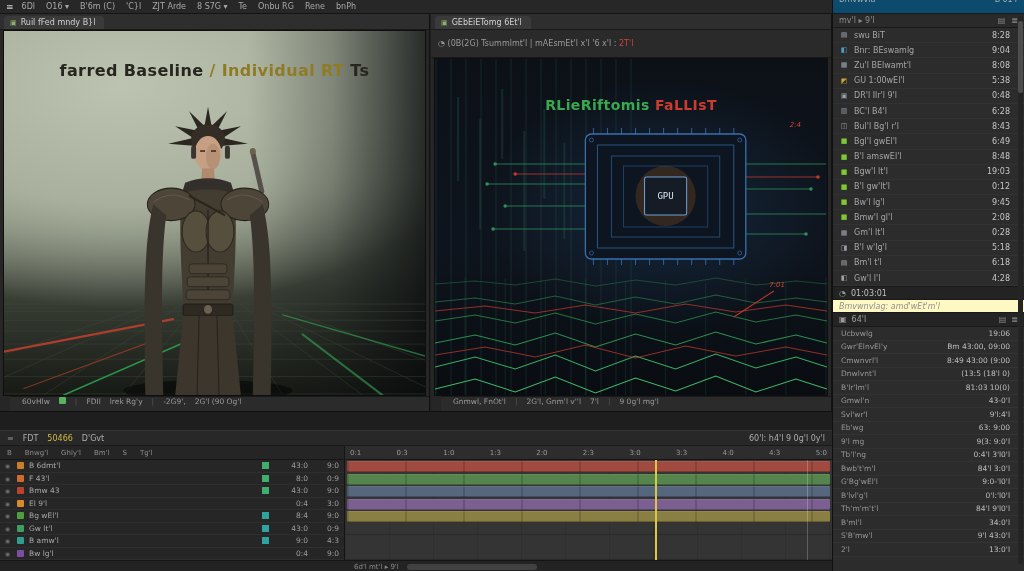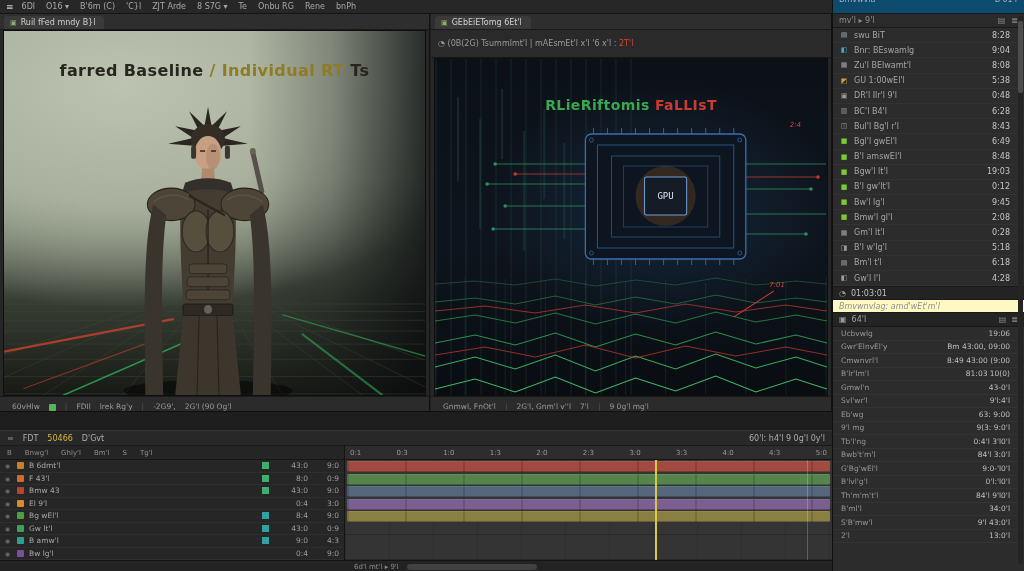--- a/index.html
+++ b/index.html
@@ -42,21 +42,21 @@
   .canvas-right::before { content:""; position:absolute; left:0; top:0; bottom:0; width:52%;
       background:repeating-linear-gradient(90deg, rgba(58,118,108,0.10) 0 2px, transparent 2px 15px); }
   .canvas svg.scene { position:absolute; inset:0; width:100%; height:100%; z-index:2; }
   .slide-title { position:absolute; left:0; right:0; top:30px; text-align:center; z-index:3;
       font-size:16px; font-weight:bold; letter-spacing:0.4px; white-space:nowrap; }
   .slide-title .p1 { color:#26261f; } .slide-title .p2 { color:#8f7b24; } .slide-title .p3 { color:#26261f; }
   .slide-title-r { top:38px; font-size:14px; }
   .slide-title-r .g { color:#3aa84f; } .slide-title-r .r { color:#cc3b2e; }
   .annot { position:absolute; z-index:4; font-size:7px; color:#d6443a;font-style:italic; }
   .viewer-toolbar { height:15px; background:#2b2b2b; border-top:1px solid #191919; display:flex;
-      align-items:flex-end; gap:9px; padding:0 12px; font-size:7.5px; color:#9a9a9a; white-space:nowrap; }
+      align-items:flex-start; gap:9px; padding:0 12px; font-size:7.5px; color:#9a9a9a; white-space:nowrap;margin-left:10px; }
   .vt-sep { color:#555; }
   .swatch { display:inline-block; width:7px; height:7px; border-radius:1px; }
   .swatch-green { background:#57b35e; }
 
   
   .sidebar { position:absolute; left:832px; top:0; width:192px; height:571px; background:#2c2c2c;
       border-left:1px solid #101010; display:flex; flex-direction:column; overflow:hidden; font-size:8px; }
   .sb-header { height:14px; flex:0 0 14px; background:#0c4a6e; border-bottom:1px solid #191919;
       display:flex; align-items:flex-end; justify-content:space-between; padding:0 7px 9px 6px; color:#b0b0b0; }
   .sb-toolrow { height:14px; flex:0 0 14px; background:#2a2a2a; border-bottom:1px solid #191919;
@@ -489,20 +489,24 @@
         <div class="sb-prow">
           <span class="plabel">Gwr'ElnvEl'y</span>
           <span class="pvalue">Bm 43:00, 09:00</span>
         </div>
 
         <div class="sb-prow">
           <span class="plabel">Cmwnvrl'l</span>
           <span class="pvalue">8:49 43:00 (9:00</span>
         </div>
 
+        <div class="sb-prow">
+          <span class="plabel">Dnwlvnt'l</span>
+          <span class="pvalue">(13:5 (18'l 0)</span>
+        </div>
 
         <div class="sb-prow">
           <span class="plabel">B'lr'lm'l</span>
           <span class="pvalue">81:03 10(0)</span>
         </div>
 
         <div class="sb-prow">
           <span class="plabel">Gmwl'n</span>
           <span class="pvalue">43-0'l</span>
         </div>

